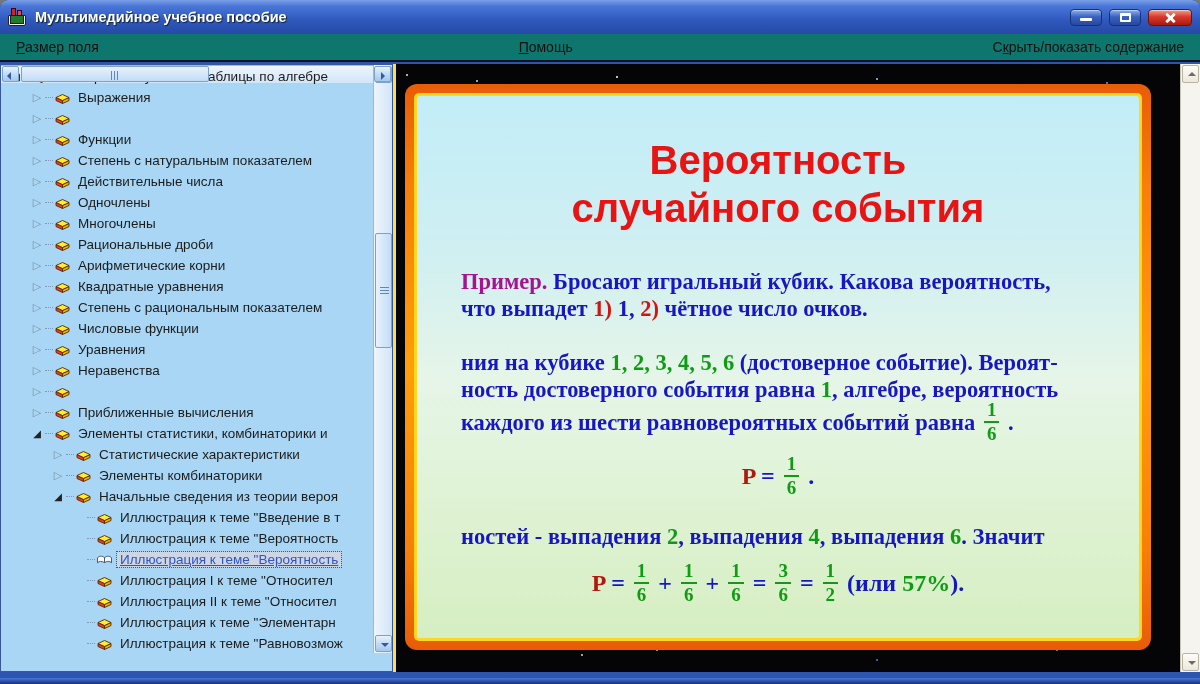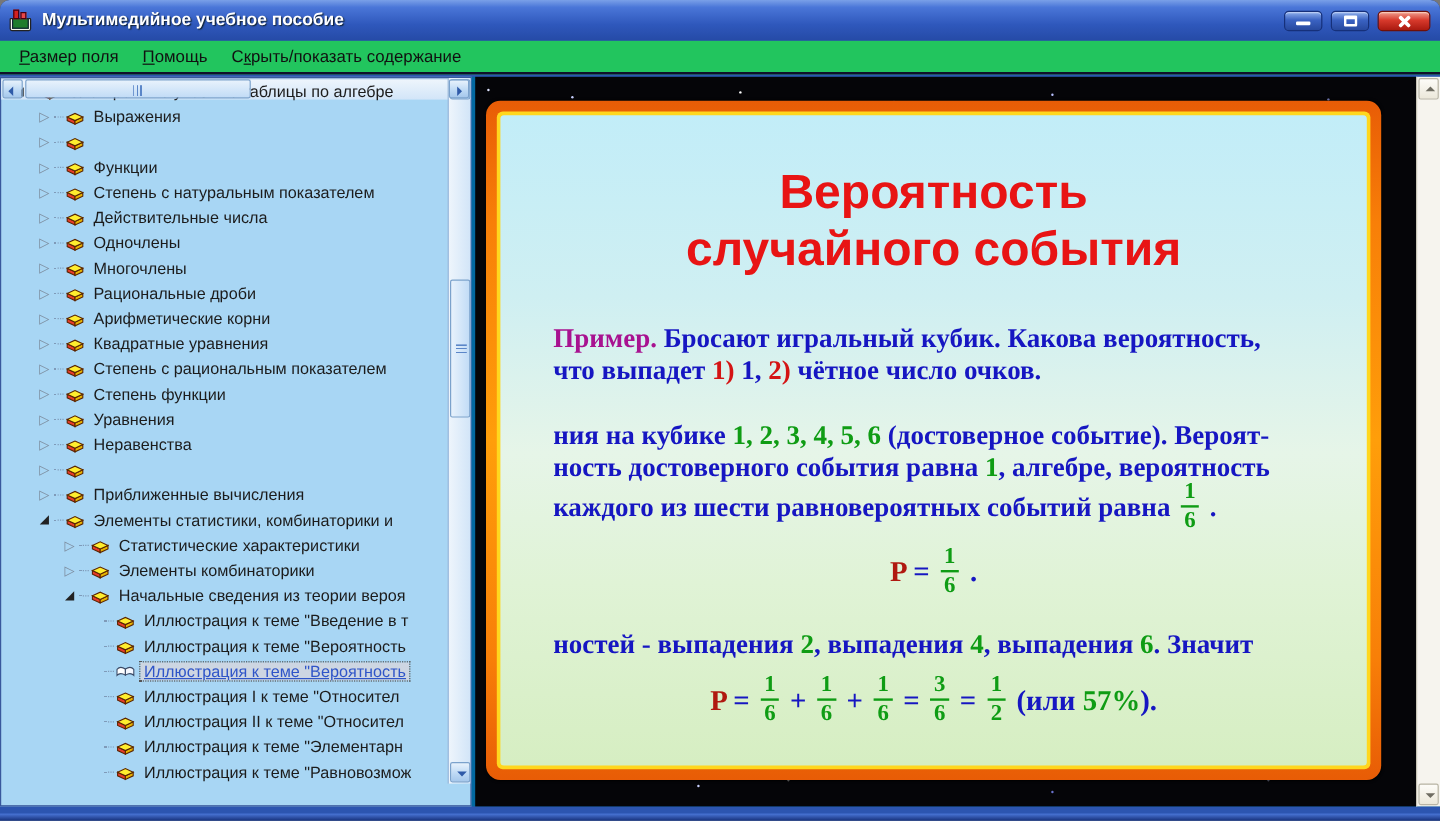--- a/index.html
+++ b/index.html
@@ -32,22 +32,22 @@
   .glyph-x1:before,.glyph-x1:after{content:"";position:absolute;left:4px;top:-1px;width:3px;height:12px;background:#fff;border-radius:1px;}
   .glyph-x1:before{transform:rotate(45deg);}
   .glyph-x1:after{transform:rotate(-45deg);}
   
   .tb-book-pages{position:absolute;left:0;bottom:0;width:18px;height:11px;background:#f4f4ec;border:1px solid #222;border-radius:1px 1px 2px 2px;}
   .tb-book-cover{position:absolute;left:2px;bottom:2px;width:14px;height:9px;background:#1f7c2c;border:1px solid #123;}
   .tb-book-red1{position:absolute;left:3px;top:0;width:5px;height:8px;background:#d42020;border:1px solid #401;}
   .tb-book-red2{position:absolute;left:9px;top:2px;width:5px;height:6px;background:#e84848;border:1px solid #401;}
   
   #menubar{
-    height:28px;background:#22c55e;display:flex;align-items:center;
-    padding:0 6px;border-bottom:2px solid #10102a;
+    height:28px;background:#0f766e;display:flex;align-items:center;
+    padding:0 6px;border-bottom:2px solid #10102a;justify-content:space-between;
   }
   .menu-item{font-size:14px;color:#111;padding:4px 10px;cursor:default;}
   .menu-item u{text-decoration:underline;}
   
   #main{display:flex;height:608px;margin-top:2px;}
   
   #tree-panel{
     position:relative;width:393px;height:100%;
     background:#a8d6f4;border:1px solid #39589c;flex:0 0 auto;
   }
@@ -81,21 +81,21 @@
     background:linear-gradient(90deg,#e8f2fc,#c2dcf6);border:1px solid #7ba2cc;border-radius:2px;}
   .grip{position:absolute;left:4px;top:50%;width:9px;height:8px;margin-top:-4px;
     background:repeating-linear-gradient(180deg,#5b86c8 0 1px,transparent 1px 3px);}
   #tree-hsb-left{left:1px;top:1px;width:17px;height:16px;}
   #tree-hsb-right{right:1px;top:1px;width:17px;height:16px;}
   #tree-hsb-thumb{position:absolute;left:20px;top:1px;width:188px;height:16px;
     background:linear-gradient(180deg,#e8f2fc,#c2dcf6);border:1px solid #7ba2cc;border-radius:2px;}
   .grip-h{position:absolute;top:4px;left:50%;width:8px;height:9px;margin-left:-4px;
     background:repeating-linear-gradient(90deg,#5b86c8 0 1px,transparent 1px 3px);}
   
-  #content-panel{position:relative;flex:1;background:#0369a1;}
+  #content-panel{position:relative;flex:1;background:#fde047;}
   #space{position:absolute;left:3px;top:0;right:20px;bottom:0;background:#050508;overflow:hidden;}
   #stars{position:absolute;left:10px;top:10px;width:2px;height:2px;border-radius:50%;background:#dfe4ff;
     box-shadow:70px 6px #c8d0ff,210px 2px #fff,338px 10px #8a90e8,470px 4px #b8c0ff,596px 14px #fff,
     700px 8px #9aa2f0,40px 120px #343a88,120px 250px #fff,20px 420px #8890e0,60px 555px #fff,
     175px 580px #c8d0ff,330px 560px #b0b8f8,470px 585px #6a72cc,560px 540px #fff,650px 575px #c8d0ff,
     705px 470px #8890e8,718px 120px #fff,660px 40px #343a88,250px 575px #fff,415px 566px #9aa2f0;}
   #content-vsb{position:absolute;right:0;top:0;width:20px;height:100%;
     background:#f6f4ee;border-left:1px solid #c8c4b6;}
   #content-vsb .sb-btn{background:linear-gradient(180deg,#fdfcf8,#ece8da);border-color:#b8b4a4;}
   #content-vsb .arr.up{border-bottom-color:#6f6d62;}
@@ -294,21 +294,21 @@
             <span class="tw-label">Степень с рациональным показателем</span>
           </div>
           <div class="tree-row" style="padding-left: 27px;">
             <span class="tw-glyph collapsed">▷</span>
             <span class="tw-dots"></span>
             <span class="tw-icon"><svg width="17" height="14" viewBox="0 0 17 14">
                 <path d="M2 6.5 L2 9.5 L8.5 12.5 L8.5 9.5 Z" fill="#e83c28" stroke="#5a2400" stroke-width="0.9"></path>
                 <path d="M8.5 9.5 L8.5 12.5 L15 9.5 L15 6.5 Z" fill="#e8b400" stroke="#5a2400" stroke-width="0.9"></path>
                 <path d="M2 6.5 L8.5 3.5 L15 6.5 L8.5 9.5 Z" fill="#ffee2e" stroke="#5a2400" stroke-width="0.9"></path>
               </svg></span>
-            <span class="tw-label">Степень функции</span>
+            <span class="tw-label">Числовые функции</span>
           </div>
           <div class="tree-row" style="padding-left: 27px;">
             <span class="tw-glyph collapsed">▷</span>
             <span class="tw-dots"></span>
             <span class="tw-icon"><svg width="17" height="14" viewBox="0 0 17 14">
                 <path d="M2 6.5 L2 9.5 L8.5 12.5 L8.5 9.5 Z" fill="#e83c28" stroke="#5a2400" stroke-width="0.9"></path>
                 <path d="M8.5 9.5 L8.5 12.5 L15 9.5 L15 6.5 Z" fill="#e8b400" stroke="#5a2400" stroke-width="0.9"></path>
                 <path d="M2 6.5 L8.5 3.5 L15 6.5 L8.5 9.5 Z" fill="#ffee2e" stroke="#5a2400" stroke-width="0.9"></path>
               </svg></span>
             <span class="tw-label">Уравнения</span>

